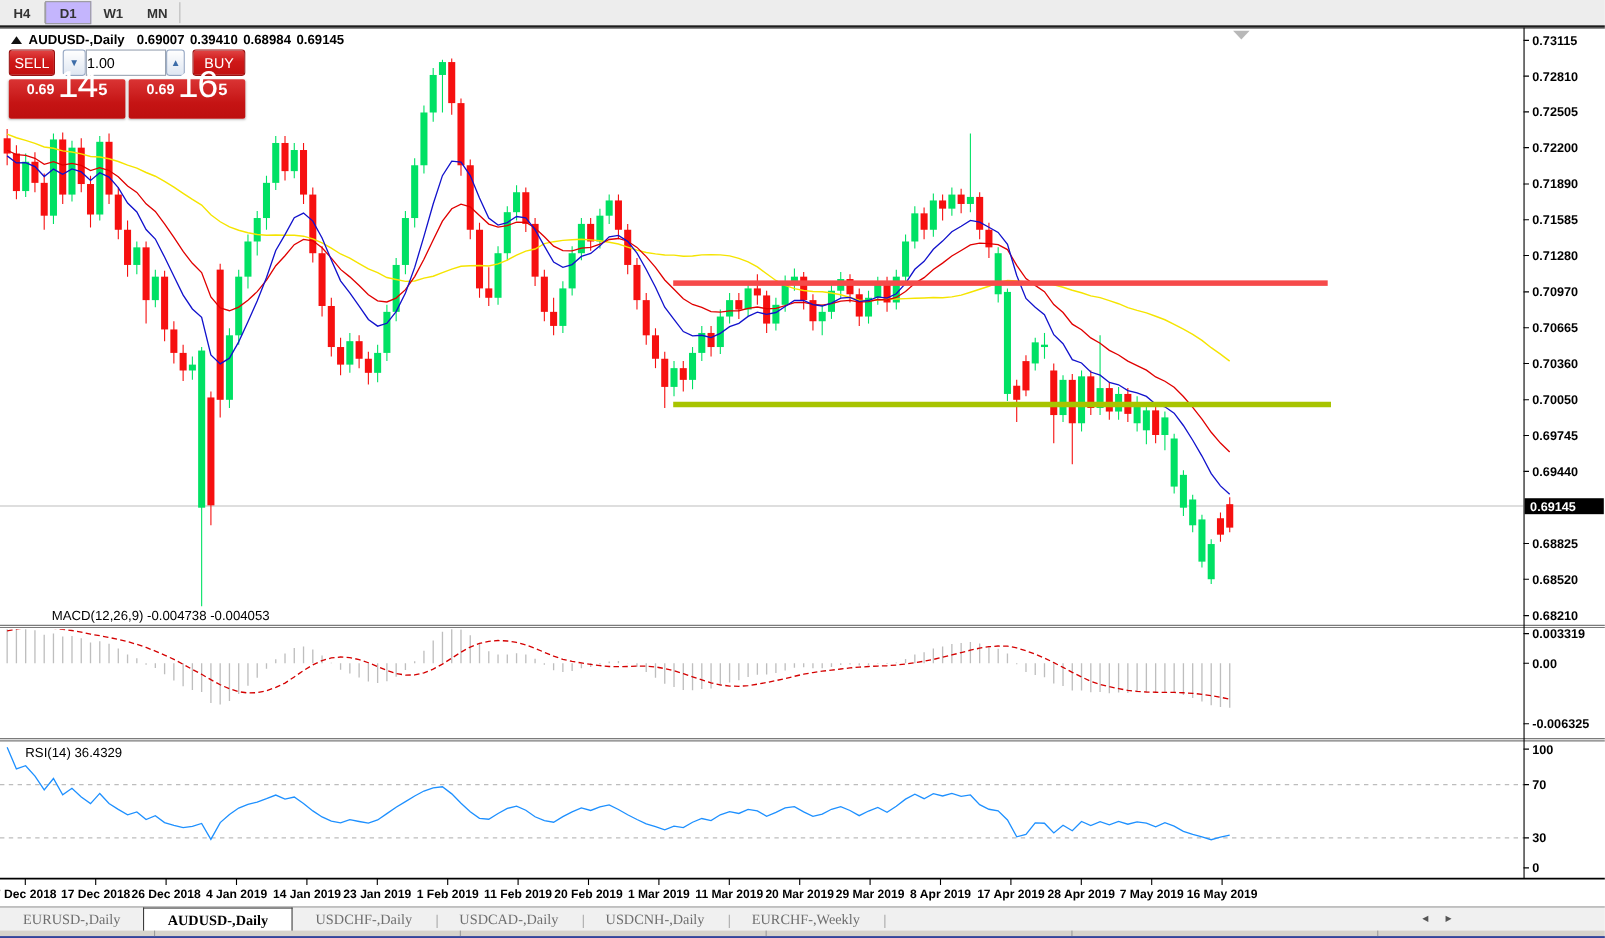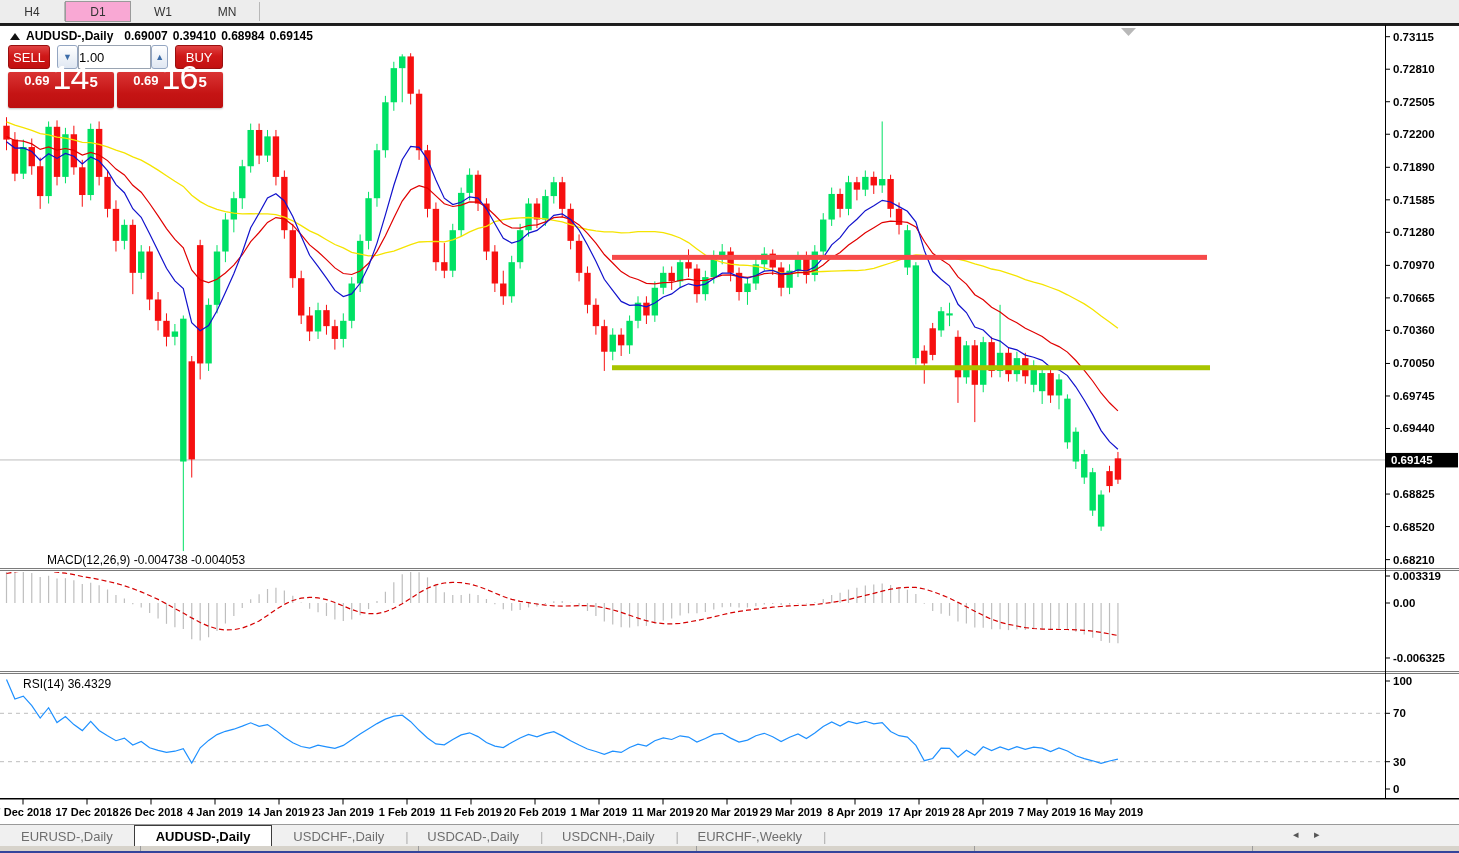--- a/index.html
+++ b/index.html
@@ -4,23 +4,23 @@
 <style>
   html,body{margin:0;padding:0;background:#fff;}
   body{width:1459px;height:853px;position:relative;overflow:hidden;
        font-family:"Liberation Sans",sans-serif;-webkit-font-smoothing:antialiased;}
   #stage{position:absolute;inset:0;}
   svg#chart-svg{position:absolute;left:0;top:0;z-index:1;}
 
   
   .period-bar{position:absolute;left:0;top:0;width:1459px;height:23px;background:#ededed;
               display:flex;align-items:stretch;z-index:6;}
-  .period-tab{min-width:24px;padding:0 20px;display:flex;align-items:center;justify-content:center;
-              font-size:12px;color:#333;cursor:default;}
-  .period-tab.active{background:#f9a8d4;border:1px solid #9a9a9a;margin:1px 0;}
+  .period-tab{min-width:24px;padding:0 8px;display:flex;align-items:center;justify-content:center;
+              font-size:12px;color:#333;cursor:default;font-weight:bold;}
+  .period-tab.active{background:#c4b5fd;border:1px solid #9a9a9a;margin:1px 0;}
   .vsep{width:1px;background:#b8b8b8;margin:2px 0;}
   .toolbar-border{position:absolute;left:0;top:23px;width:1459px;height:2px;background:#1c1c1c;z-index:6;}
 
   
   .chart-title{position:absolute;left:10px;top:29px;z-index:5;font-size:12px;font-weight:600;color:#000;
                display:flex;align-items:center;gap:6px;white-space:nowrap;}
   .up-tri{width:0;height:0;border-left:5px solid transparent;border-right:5px solid transparent;
           border-bottom:7px solid #111;display:inline-block;}
   .ohlc span{margin-left:5px;}
 
@@ -47,21 +47,21 @@
   .p-sup{font-size:15px;font-weight:700;align-self:flex-start;margin-top:1px;}
 
   
   .pane-label{position:absolute;z-index:5;font-size:12px;color:#000;white-space:nowrap;}
   #macd-label{left:7px;top:553px;margin-left:40px;}
   #rsi-label{left:23px;top:677px;}
 
   
   .bottom-tabs{position:absolute;left:0;top:824px;width:1459px;height:22px;background:#f0f0f0;
                border-top:1px solid #9a9a9a;display:flex;align-items:stretch;z-index:6;font-size:13px;}
-  .b-tab{padding:0 21px;display:flex;align-items:center;color:#6e6e6e;cursor:default;white-space:nowrap;}
+  .b-tab{padding:0 21px;display:flex;align-items:center;color:#6e6e6e;cursor:default;white-space:nowrap;font-family:Liberation Serif, serif;}
   .b-tab.active{background:#fff;border:1px solid #3c3c3c;border-bottom:none;color:#000;font-weight:700;}
   .b-sep{width:1px;display:flex;align-items:center;color:#b0b0b0;}
   .tab-scroll{position:absolute;top:824px;height:20px;display:flex;align-items:center;
               font-size:11px;color:#555;z-index:7;}
   #scroll-left{left:1293px;} #scroll-right{left:1314px;}
 
   
   .taskbar{position:absolute;left:0;top:846px;width:1459px;height:7px;background:#d7d3cb;z-index:6;
            border-bottom:2px solid #34449b;box-sizing:border-box;}
   .taskbar .tdiv{position:absolute;top:0;width:1px;height:5px;background:#9b9b9b;}

